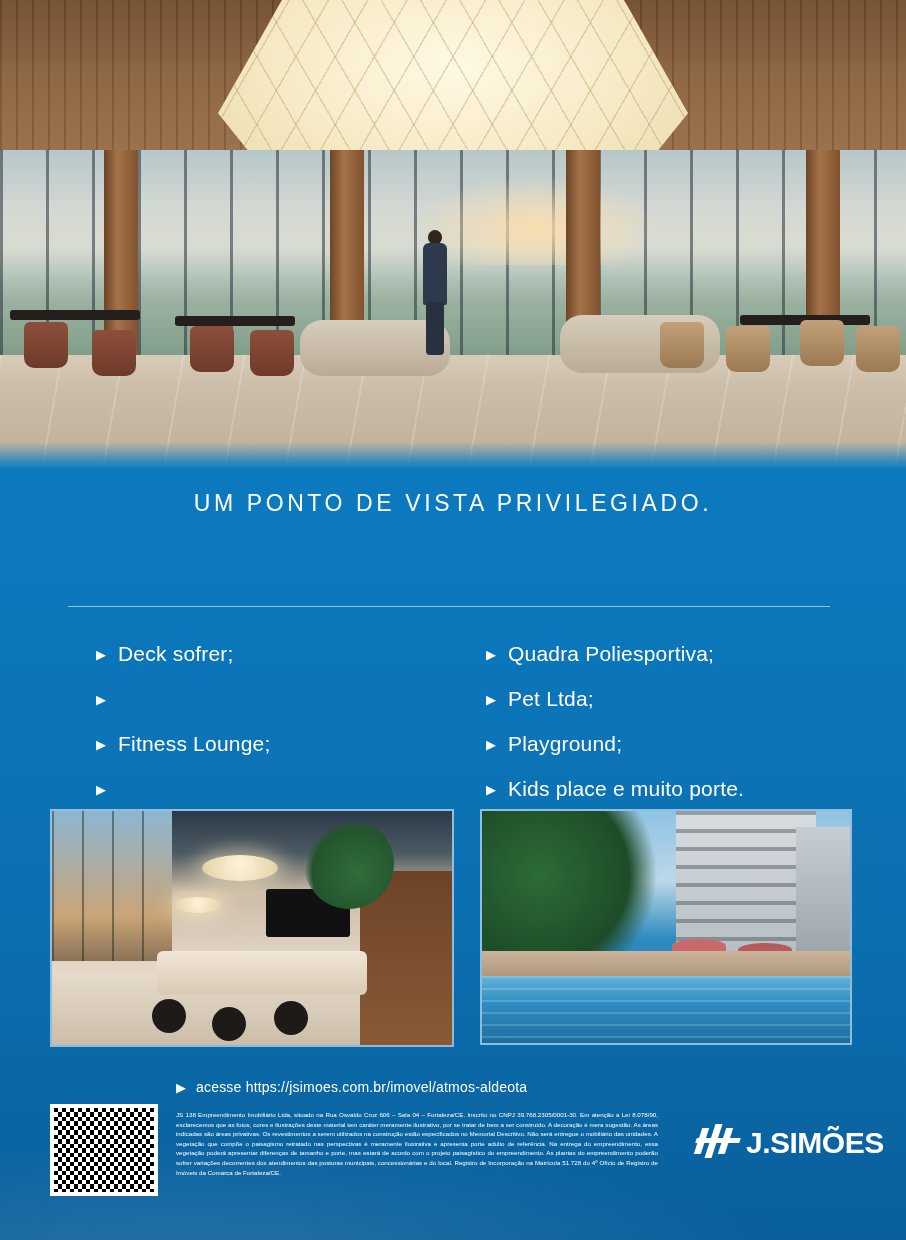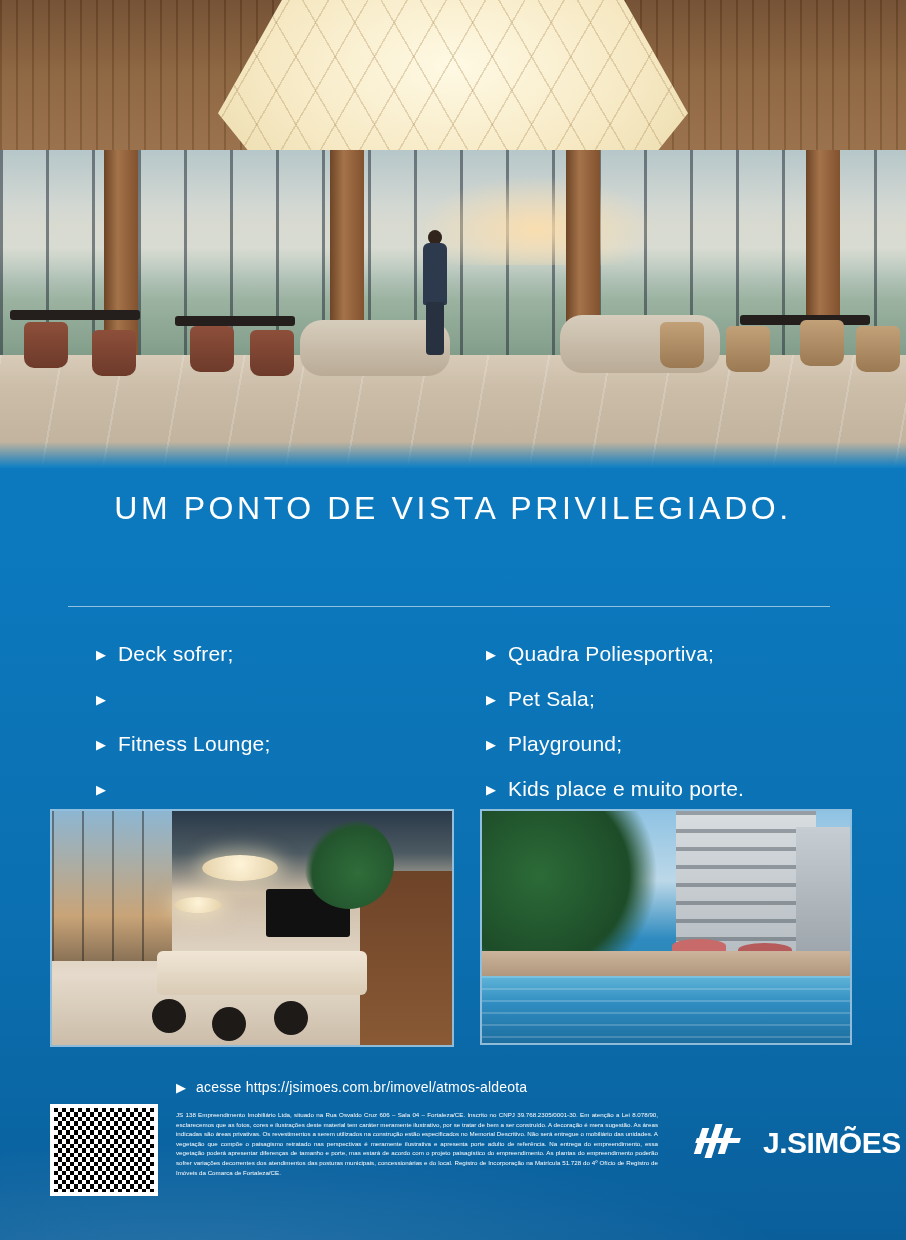--- a/index.html
+++ b/index.html
@@ -127,21 +127,21 @@
     position: absolute; left: 0; bottom: 0; width: 100%; height: 26px;
     background: linear-gradient(180deg, rgba(12,120,189,0), #0d7ec4);
   }
 
   
   .headline {
     position: absolute;
     top: 490px; left: 0; width: 906px;
     text-align: center;
     color: #ffffff;
-    font-size: 32px;
+    font-size: 23px;
     letter-spacing: 3.6px;
     font-weight: 300;
   }
   .subhead {
     position: absolute;
     top: 545px; left: 0; width: 906px;
     text-align: center;
     color: #ffffff;
     font-size: 31px;
     font-weight: 300;
@@ -328,21 +328,21 @@
   }
   .logo .slashes i:nth-child(1){ left: 0; height: 26px; top: 4px; }
   .logo .slashes i:nth-child(2){ left: 12px; height: 34px; }
   .logo .slashes i:nth-child(3){ left: 24px; height: 26px; top: 4px; }
   .logo .slashes b {
     position: absolute; left: -2px; top: 14px; width: 44px; height: 5px;
     background: #ffffff; transform: skewX(-18deg);
   }
   .logo .word {
     position: absolute; left: 48px; top: 8px;
-    font-size: 30px; font-weight: bold; letter-spacing: -0.5px; margin-left: 17px;
+    font-size: 30px; font-weight: bold; letter-spacing: -0.5px;
   }
 </style>
 </head>
 <body>
 
 <div class="page">
 
   <div class="hero">
     <div class="hero-ceiling"></div>
     <div class="skylight"></div>
@@ -394,21 +394,21 @@
         <span class="arrow">▶</span>
       </div>
     </div>
     <div class="feat-col right">
       <div class="feat">
         <span class="arrow">▶</span>
         <span class="txt">Quadra Poliesportiva;</span>
       </div>
       <div class="feat">
         <span class="arrow">▶</span>
-        <span class="txt">Pet Sala;</span>
+        <span class="txt">Pet Ltda;</span>
       </div>
       <div class="feat">
         <span class="arrow">▶</span>
         <span class="txt">Playground;</span>
       </div>
       <div class="feat">
         <span class="arrow">▶</span>
         <span class="txt">Kids place e muito porte.</span>
       </div>
     </div>

